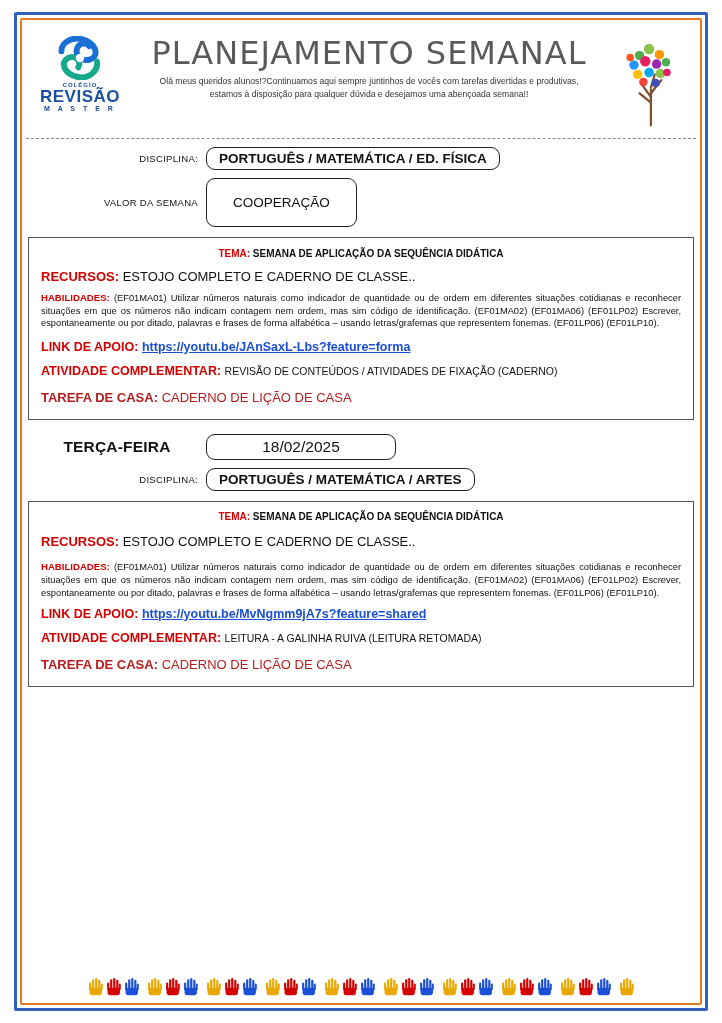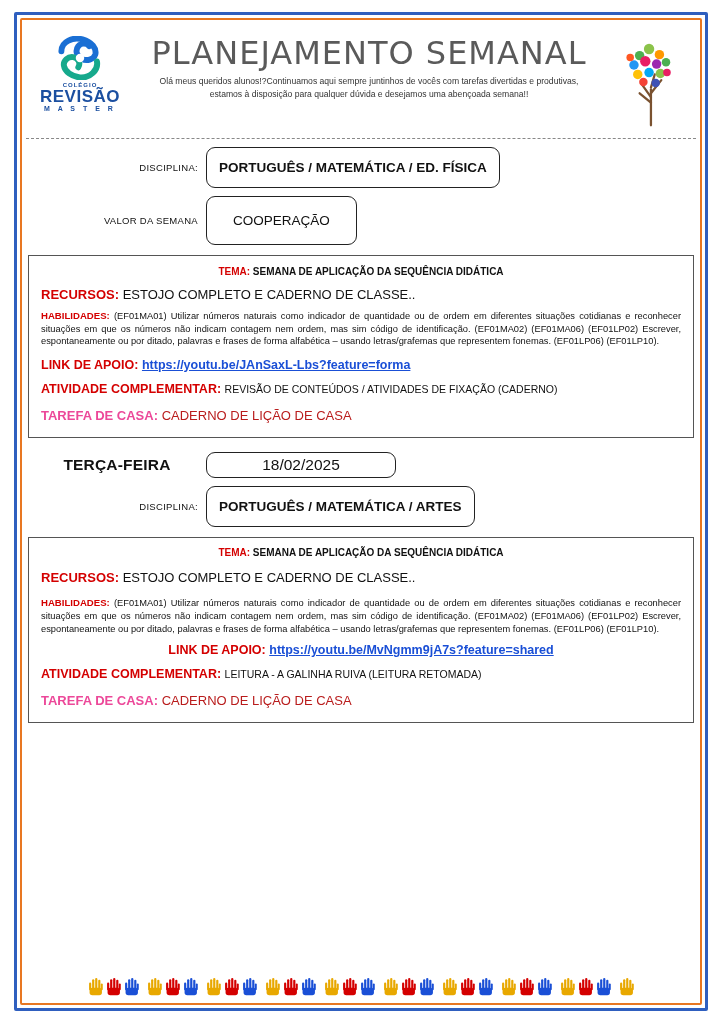--- a/index.html
+++ b/index.html
@@ -133,21 +133,21 @@
     width: 178px;
     text-align: right;
     padding-right: 8px;
     font-size: 9.5px;
     color: #111;
     letter-spacing: 0.3px;
   }
   .pill.disc {
     font-weight: bold;
     font-size: 13.5px;
-    padding: 12px 12px;
+    padding: 3px 12px;
     text-align: center;
   }
   .pill.value {
     font-weight: normal;
     font-size: 13.5px;
     padding: 16px 26px;
   }
 
   
   .card {
@@ -193,29 +193,29 @@
   .ativ-row {
     font-size: 12.5px;
     margin: 10px 0 8px 0;
   }
   .ativ-row .lbl { color: #d40000; font-weight: bold; }
   .ativ-row .val { font-size: 10.5px; color: #111; }
   .tarefa-row {
     font-size: 13px;
     margin-top: 12px;
   }
-  .tarefa-row .lbl { color: #ec4899; font-weight: bold; }
+  .tarefa-row .lbl { color: #b91c1c; font-weight: bold; }
   .tarefa-row .val { color: #b91c1c; }
 
   
   .card.compact { padding: 9px 12px 14px 12px; }
   .card.compact .tema-line { margin-bottom: 12px; }
   .card.compact .recursos { margin-bottom: 12px; }
   .card.compact .hab { margin-bottom: 8px; }
-  .card.compact .link-row { margin: 8px 0 6px 0; text-align: center; }
+  .card.compact .link-row { margin: 8px 0 6px 0; }
   .card.compact .ativ-row { margin: 10px 0 6px 0; }
   .card.compact .tarefa-row { margin-top: 12px; }
 
   
   .hands {
     position: absolute;
     left: 26px; right: 26px;
     bottom: 26px;
     height: 26px;
     display: flex;

